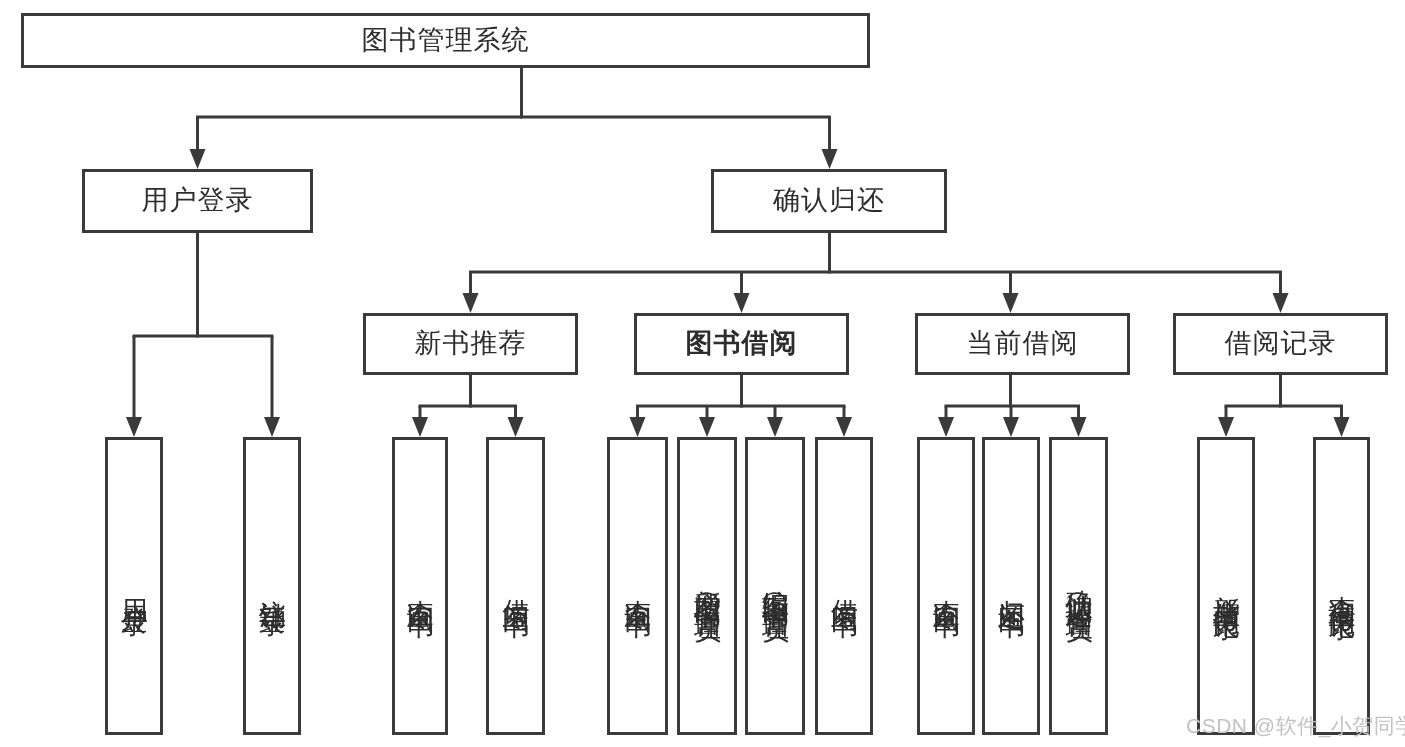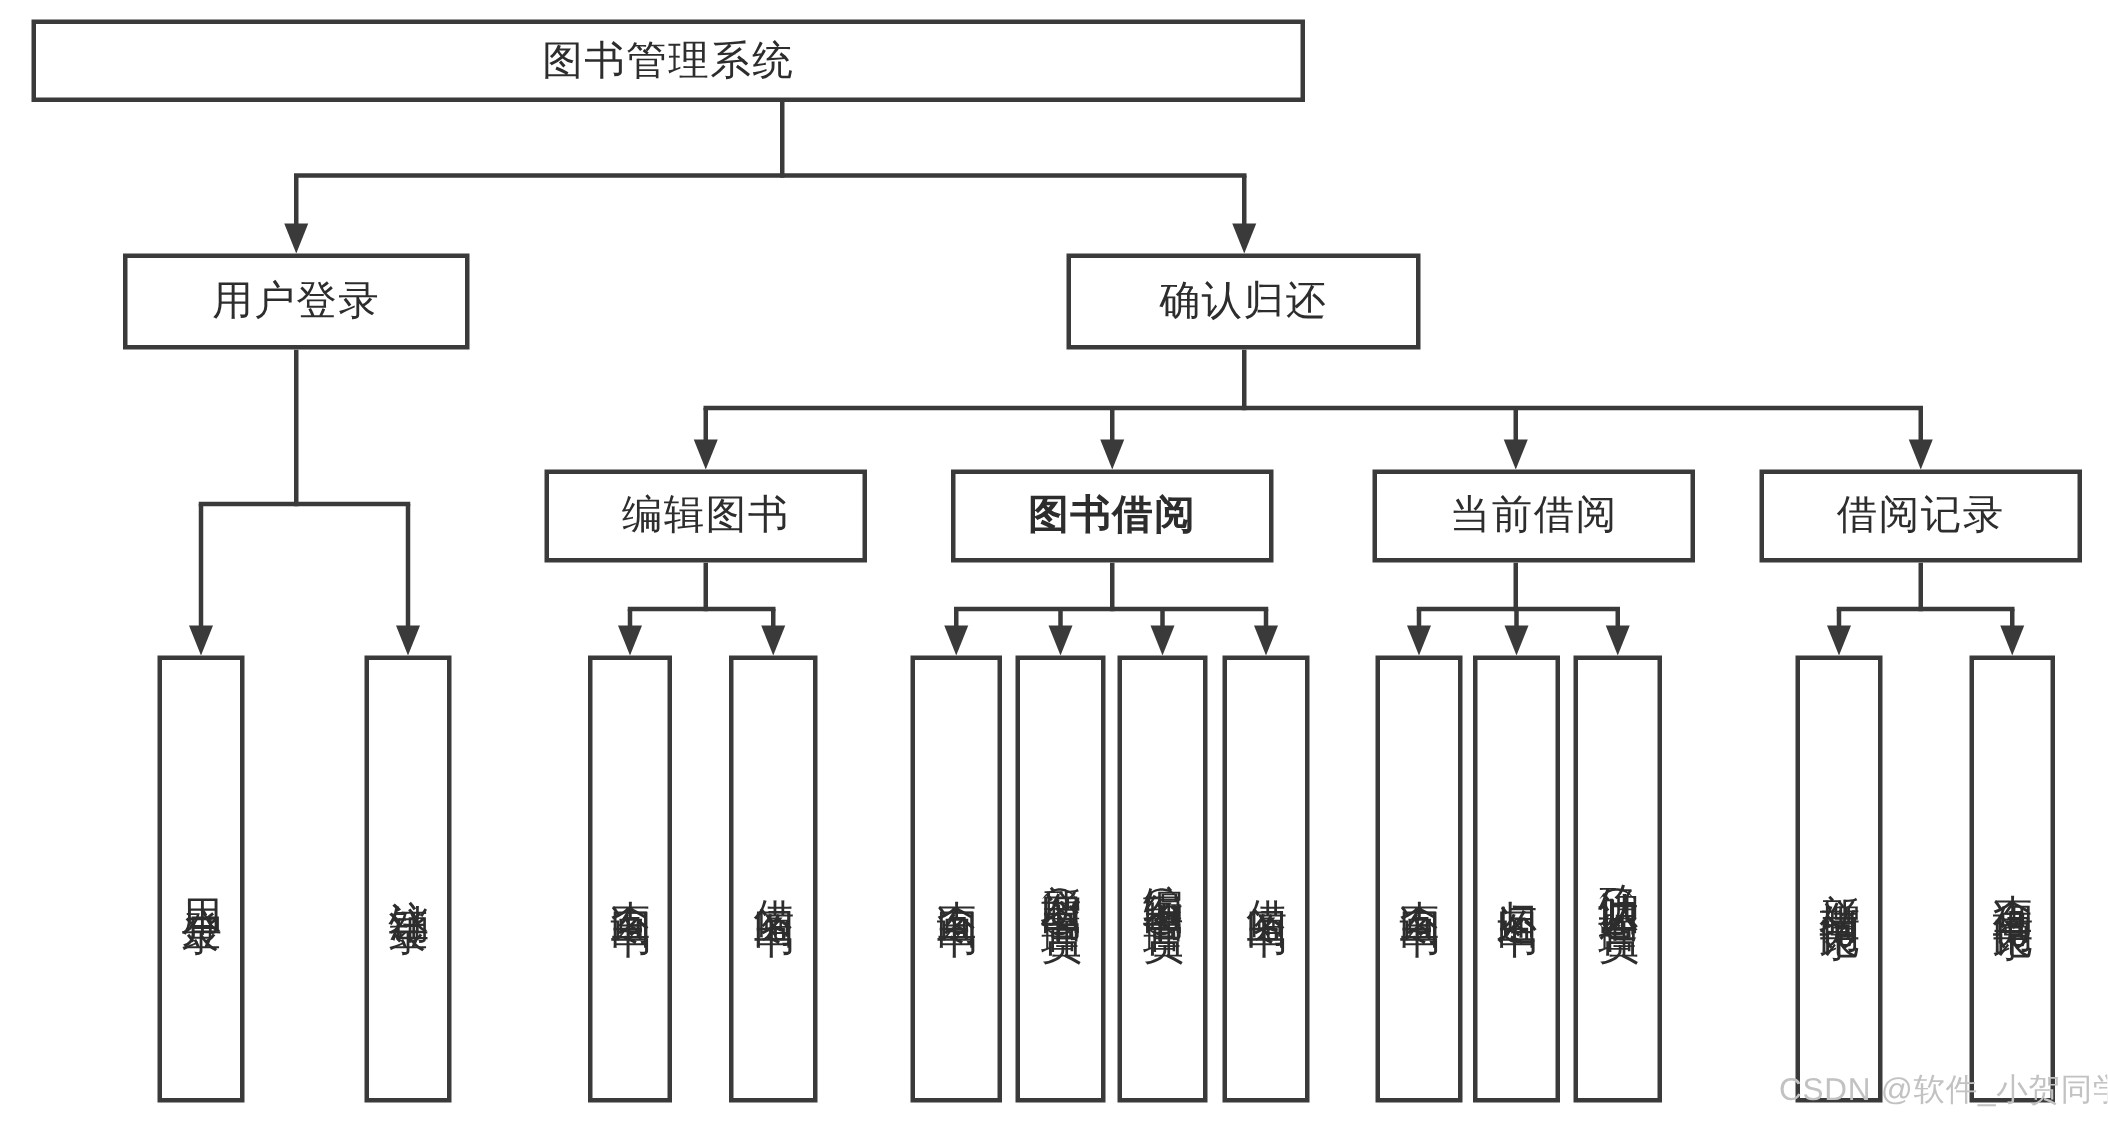--- a/index.html
+++ b/index.html
@@ -110,21 +110,21 @@
         <line x1="1341.5" y1="406" x2="1341.5" y2="419"></line>
         <polygon stroke="none" points="1333.5,417 1349.5,417 1341.5,437"></polygon>
       </g>
     </svg>
 
   <div class="box hbox" style="left:21px; top:13px; width:849px; height:55px;">图书管理系统</div>
 
   <div class="box hbox" style="left:82px; top:169px; width:231px; height:64px;">用户登录</div>
   <div class="box hbox" style="left:711px; top:169px; width:236px; height:64px;">确认归还</div>
 
-  <div class="box hbox" style="left:363px; top:313px; width:215px; height:62px;">编辑图书</div>
+  <div class="box hbox" style="left:363px; top:313px; width:215px; height:62px;">新书推荐</div>
   <div class="box hbox" style="left:634px; top:313px; width:215px; height:62px;font-weight:bold;">图书借阅</div>
   <div class="box hbox" style="left:903px; top:313px; width:215px; height:62px;margin-left:12px;">当前借阅</div>
   <div class="box hbox" style="left:1173px; top:313px; width:215px; height:62px;">借阅记录</div>
 
   <div class="box vbox" style="left:105px; top:437px; width:58px; height:298px;">用户登录</div>
   <div class="box vbox" style="left:243px; top:437px; width:58px; height:298px;">注销登录</div>
 
   <div class="box vbox" style="left:392px; top:437px; width:56px; height:298px;">查询图书</div>
   <div class="box vbox" style="left:486px; top:437px; width:59px; height:298px;">借阅图书</div>
 

